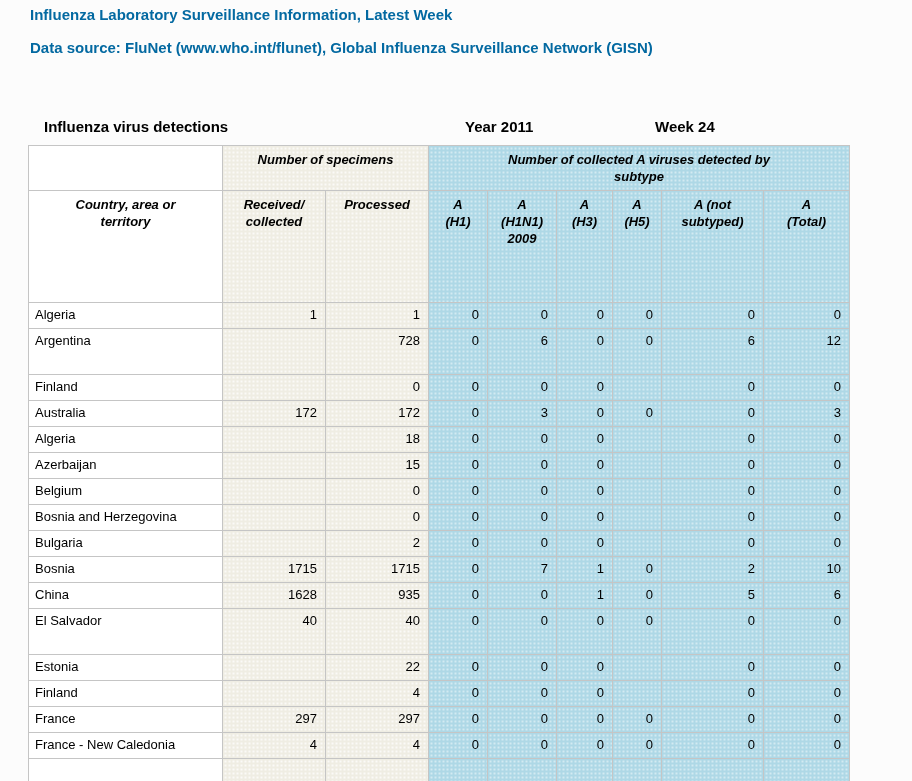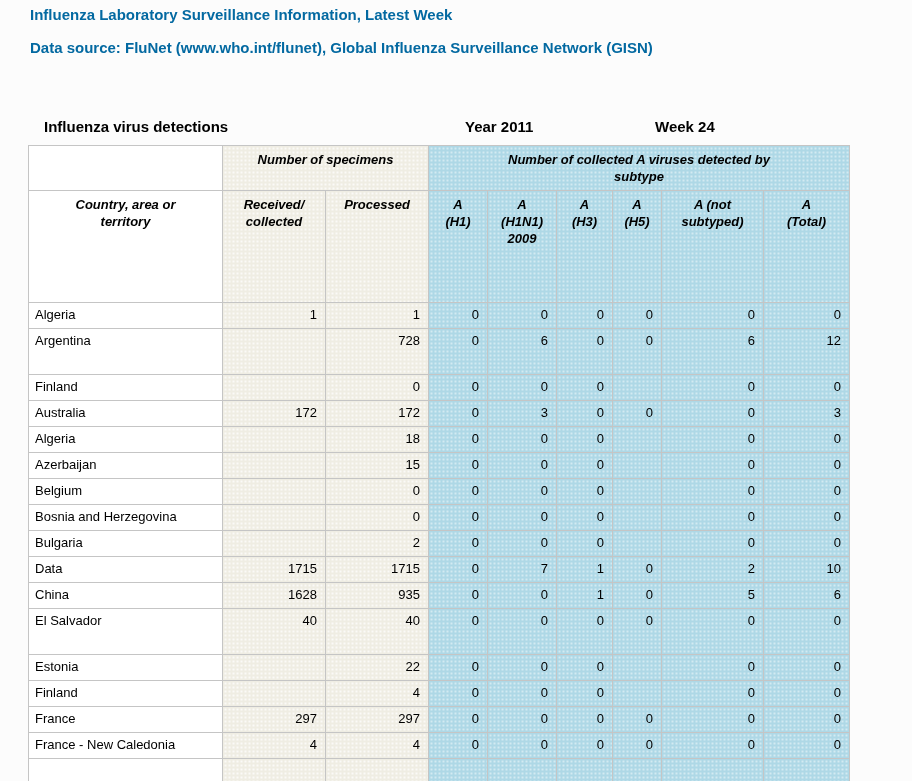--- a/index.html
+++ b/index.html
@@ -229,21 +229,21 @@
           <td class="num bg-spec"></td>
           <td class="num bg-spec">2</td>
           <td class="num bg-sub">0</td>
           <td class="num bg-sub">0</td>
           <td class="num bg-sub">0</td>
           <td class="num bg-sub"></td>
           <td class="num bg-sub">0</td>
           <td class="num bg-sub">0</td>
         </tr>
         <tr>
-          <td class="country bg-white">Data</td>
+          <td class="country bg-white">Bosnia</td>
           <td class="num bg-spec">1715</td>
           <td class="num bg-spec">1715</td>
           <td class="num bg-sub">0</td>
           <td class="num bg-sub">7</td>
           <td class="num bg-sub">1</td>
           <td class="num bg-sub">0</td>
           <td class="num bg-sub">2</td>
           <td class="num bg-sub">10</td>
         </tr>
         <tr>

